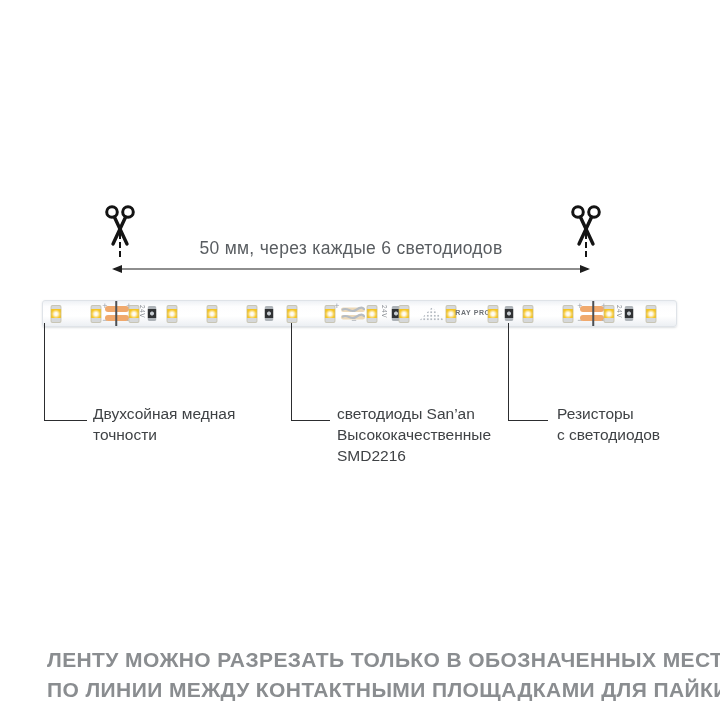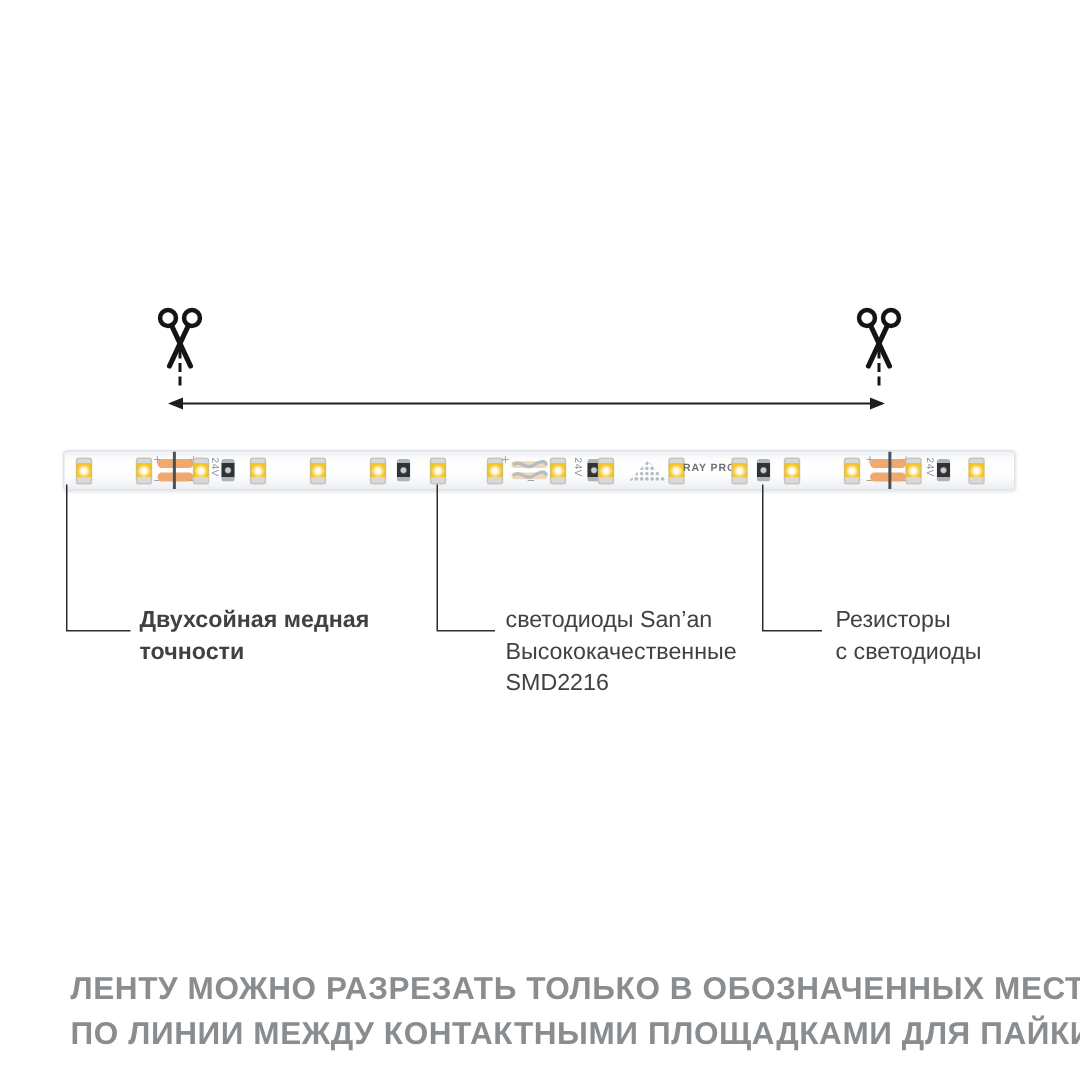--- a/index.html
+++ b/index.html
@@ -69,20 +69,21 @@
   <div class="cut-dash left"></div>
 
   <svg class="scissors right" viewBox="0 0 36 44">
     <circle cx="10" cy="8" r="5.3" fill="none" stroke="#141414" stroke-width="3"></circle>
     <circle cx="26" cy="8" r="5.3" fill="none" stroke="#141414" stroke-width="3"></circle>
     <line x1="12.4" y1="13" x2="25" y2="40" stroke="#141414" stroke-width="3.4" stroke-linecap="round"></line>
     <line x1="23.6" y1="13" x2="11" y2="40" stroke="#141414" stroke-width="3.4" stroke-linecap="round"></line>
   </svg>
   <div class="cut-dash right"></div>
 
+  <div class="dim-label">50 мм, через каждые 6 светодиодов</div>
   <svg class="dim-arrow" width="494" height="14">
     <line x1="10" y1="7" x2="484" y2="7" stroke="#1e1e1e" stroke-width="1.2"></line>
     <path d="M8 7 L18 3 L18 11 Z" fill="#1e1e1e"></path>
     <path d="M486 7 L476 3 L476 11 Z" fill="#1e1e1e"></path>
   </svg>
 
   <div class="strip" id="strip">
       <div class="c led" style="left: 13px;"></div>
       <div class="c led" style="left: 53px;"></div>
       <div class="c mark top" style="left: 62px;">+</div>
@@ -137,32 +138,32 @@
       <div class="c led" style="left: 608px;"></div>
     </div>
 
   <div class="lead v" style="left:44px;top:323px;height:97px;"></div>
   <div class="lead h" style="left:44px;top:420px;width:43px;"></div>
   <div class="lead v" style="left:291px;top:323px;height:97px;"></div>
   <div class="lead h" style="left:291px;top:420px;width:39px;"></div>
   <div class="lead v" style="left:508px;top:323px;height:97px;"></div>
   <div class="lead h" style="left:508px;top:420px;width:40px;"></div>
 
-  <div class="callout" style="left:93px;top:403px;font-weight:bold;">
+  <div class="callout" style="left:93px;top:403px;">
     <div>Двухсойная медная</div>
     <div>точности</div>
   </div>
   <div class="callout" style="left:337px;top:403px;">
     <div>светодиоды San’an</div>
     <div>Высококачественные</div>
     <div>SMD2216</div>
   </div>
   <div class="callout" style="left:557px;top:403px;">
     <div>Резисторы</div>
-    <div>с светодиоды</div>
+    <div>с светодиодов</div>
   </div>
 
   <div class="footer">
     <div>ЛЕНТУ МОЖНО РАЗРЕЗАТЬ ТОЛЬКО В ОБОЗНАЧЕННЫХ МЕСТАХ</div>
     <div>ПО ЛИНИИ МЕЖДУ КОНТАКТНЫМИ ПЛОЩАДКАМИ ДЛЯ ПАЙКИ</div>
   </div>
 
 </div>
 
 </body></html>

